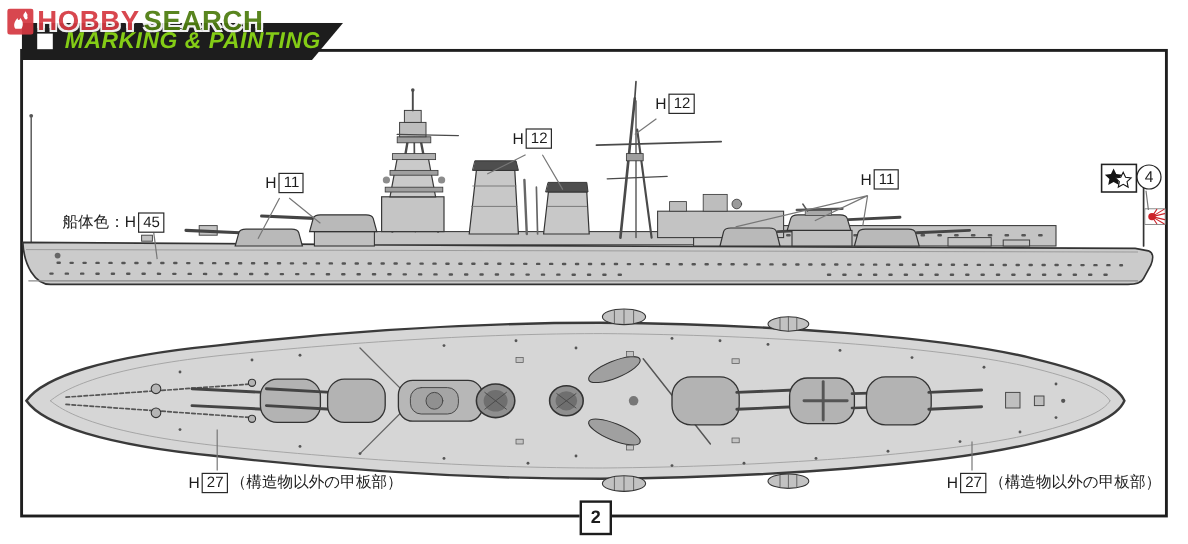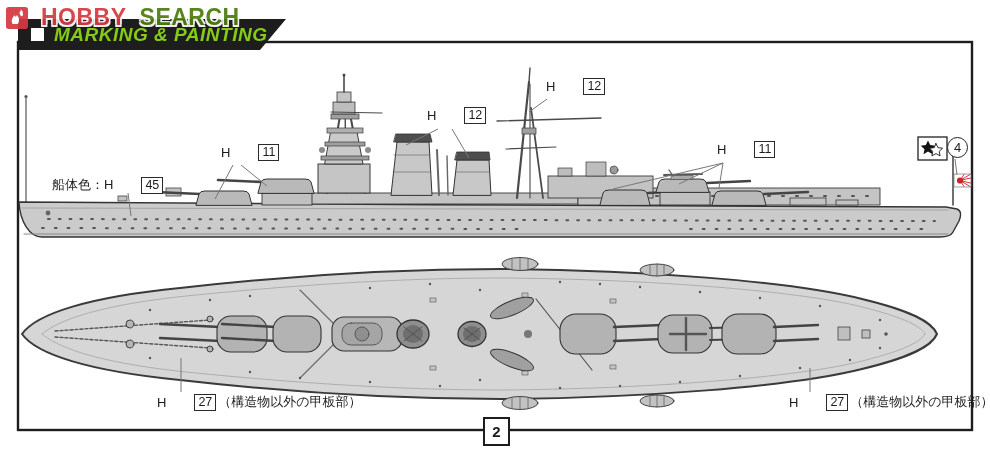--- a/index.html
+++ b/index.html
@@ -6,30 +6,30 @@
   .page{position:relative;width:990px;height:453px;background:#ffffff;
         font-family:"Liberation Sans",sans-serif;overflow:hidden;}
   .art{position:absolute;left:0;top:0;z-index:1;}
   
   .banner{position:absolute;left:18px;top:19px;width:268px;height:31px;background:#1d1d1d;
           clip-path:polygon(0 0,100% 0,calc(100% - 26px) 100%,0 100%);
           display:flex;align-items:center;z-index:2;}
   .banner-square{width:13px;height:13px;background:#fff;margin:0 10px 0 13px;flex:none;}
   .banner-title{color:#84cc16;font-size:19px;font-weight:bold;font-style:italic;letter-spacing:.5px;white-space:nowrap;}
   
-  .watermark{position:absolute;left:6px;top:4px;display:flex;align-items:center;gap:13px;z-index:3;opacity:.93;}
+  .watermark{position:absolute;left:6px;top:4px;display:flex;align-items:center;gap:3px;z-index:3;opacity:.93;}
   .wm-word{font-size:23px;font-weight:bold;letter-spacing:.5px;
            text-shadow:-1.5px -1.5px 0 #fff,1.5px -1.5px 0 #fff,-1.5px 1.5px 0 #fff,1.5px 1.5px 0 #fff,0 0 2px #fff;}
   .wm-hobby{color:#d63a42;}
   .wm-search{color:#4d7c0f;}
   
   .callout{position:absolute;display:flex;align-items:center;gap:2px;font-size:13px;color:#1c1c1c;
            white-space:nowrap;z-index:3;background:transparent;}
   .code-box{display:inline-block;border:1.3px solid #2a2a2a;background:#fff;padding:0 3px;
-            line-height:15px;font-size:12.5px;min-width:12px;text-align:center;margin-left:26px;}
+            line-height:15px;font-size:12.5px;min-width:12px;text-align:center;}
   .circle-num{position:absolute;left:947px;top:137px;width:19px;height:19px;border:1.6px solid #222;
               border-radius:50%;display:flex;align-items:center;justify-content:center;
               font-size:13px;color:#1c1c1c;background:#fff;z-index:3;}
   .page-num{position:absolute;left:483px;top:417px;width:23px;height:25px;border:2px solid #1d1d1d;
             background:#fff;display:flex;align-items:center;justify-content:center;
             font-weight:bold;font-size:15px;color:#1c1c1c;z-index:3;}
 </style>
 </head>
 <body>
 

